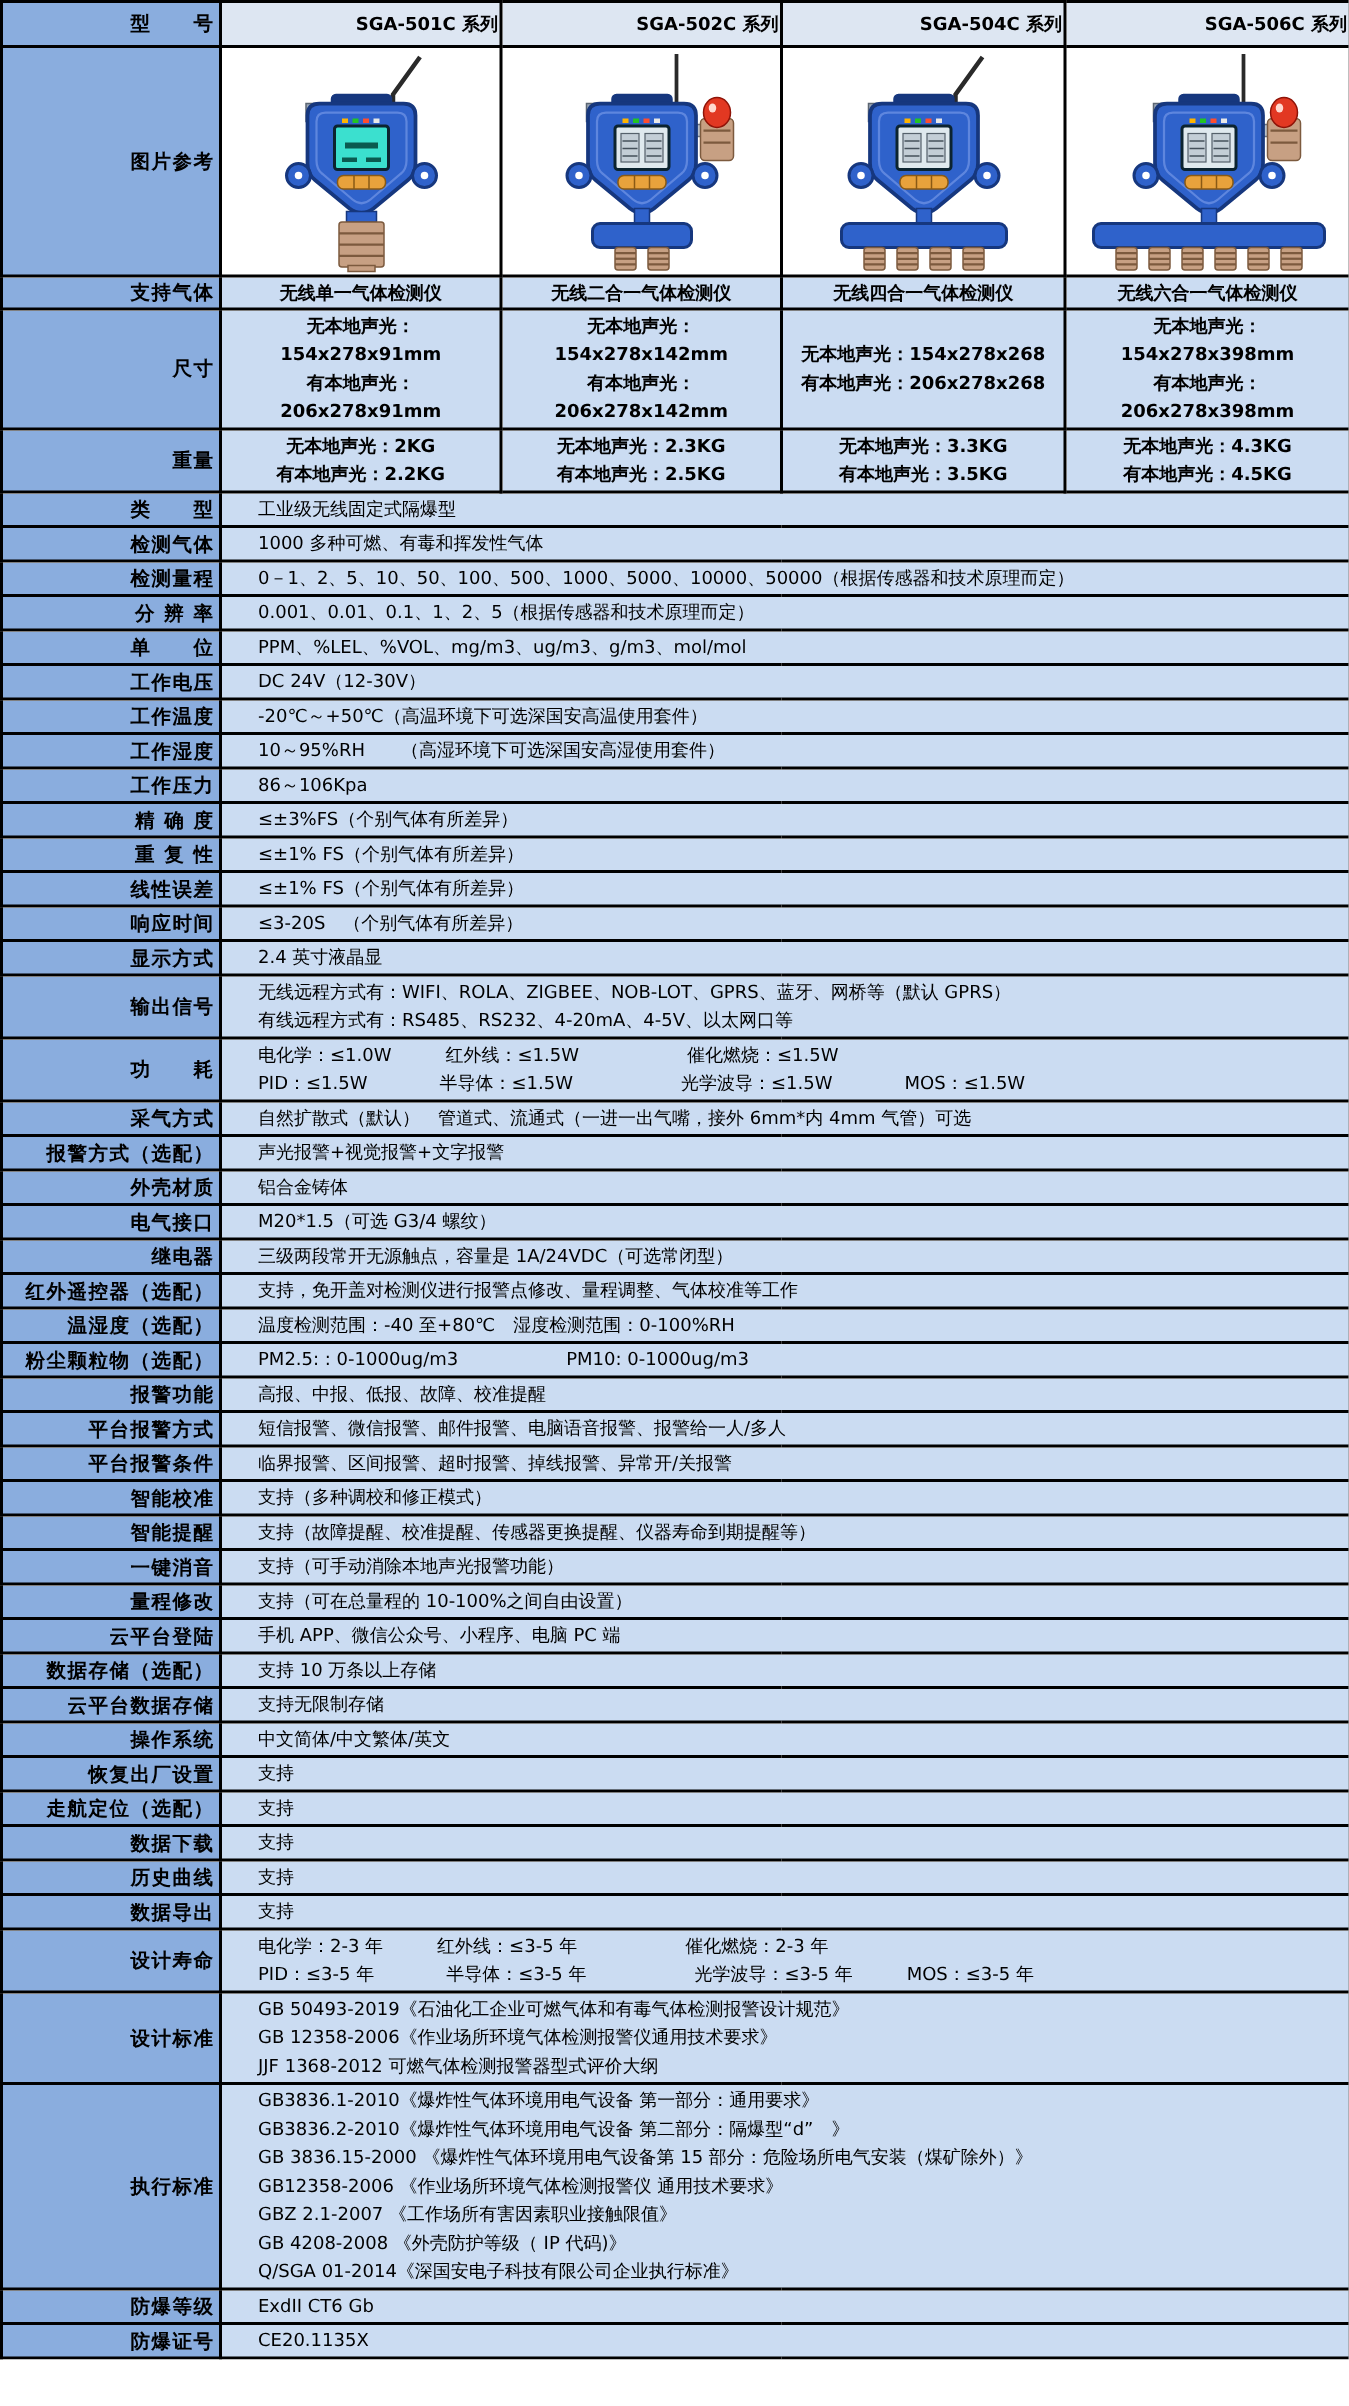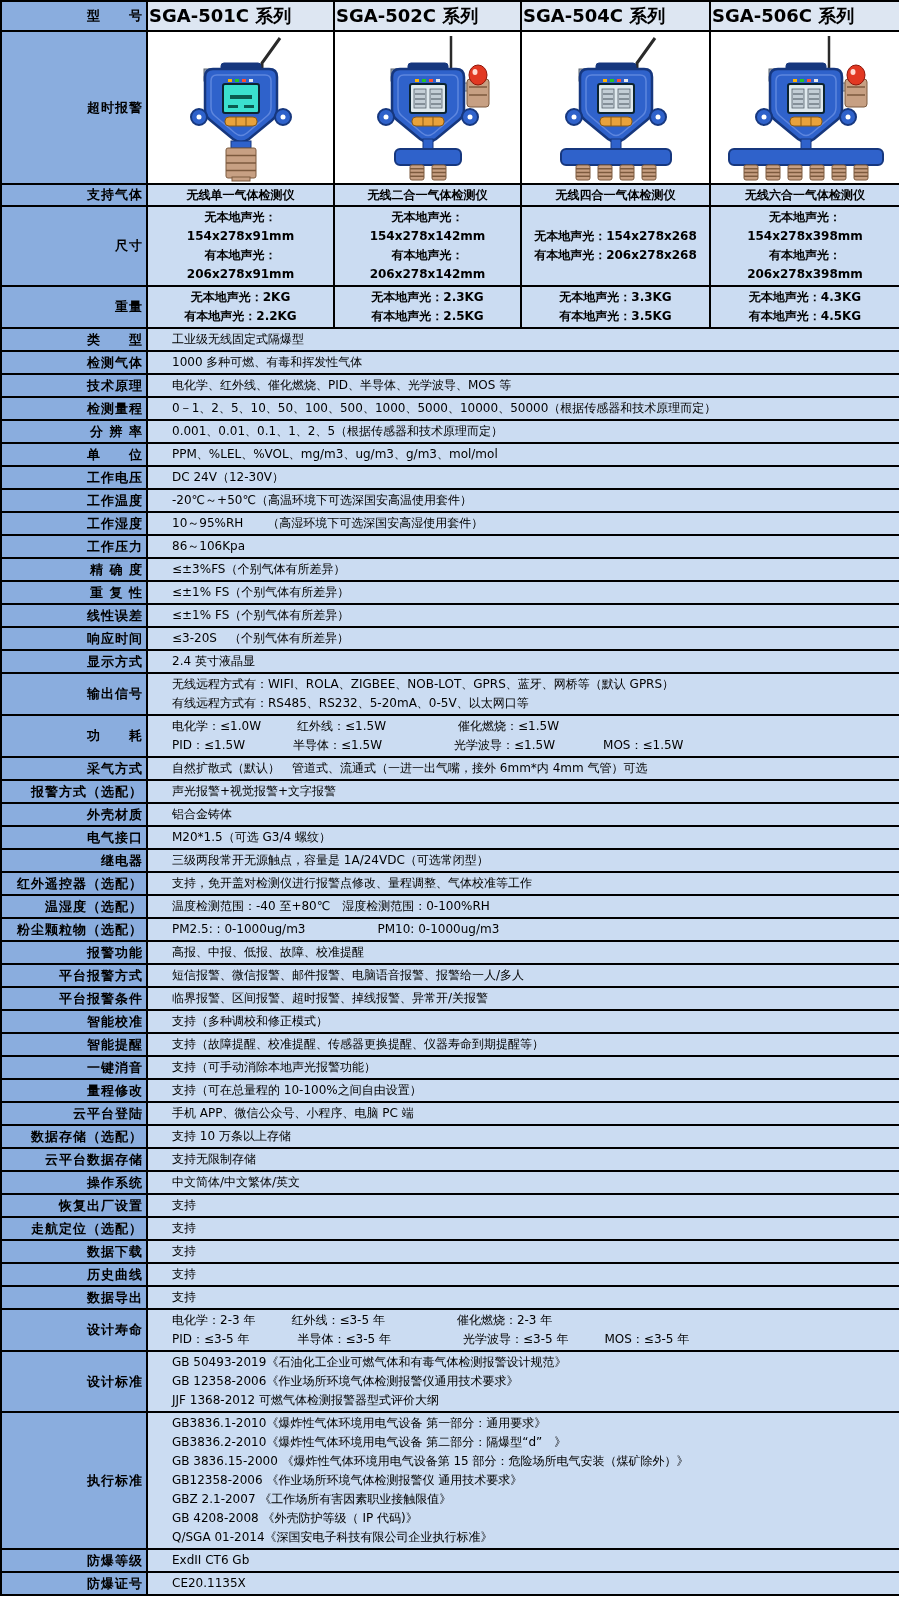--- a/index.html
+++ b/index.html
@@ -1,20 +1,20 @@
 <!DOCTYPE html>
 <html style="--border: #000000; --label-bg: #8aadde; --value-bg: #cbdcf2; --model-bg: #dde6f2; --image-bg: #ffffff; --text: #000000;"><head>
 <meta charset="utf-8">
 <style>
   html,body{margin:0;padding:0;background:#fff;}
   body{width:899px;font-family:"DejaVu Sans","Liberation Sans",sans-serif;color:var(--text,#000);}
   table{border-collapse:collapse;table-layout:fixed;width:899px;}
   td{border:2px solid var(--border,#000);overflow:hidden;vertical-align:middle;}
   .label-cell{background:var(--label-bg);font-weight:bold;text-align:right;font-size:13px;padding:1px 3px;letter-spacing:1px;}
-  .model-cell{background:var(--model-bg);font-weight:bold;text-align:left;font-size:18px;height:26px;}
+  .model-cell{background:var(--model-bg);font-weight:bold;text-align:right;font-size:12px;height:26px;}
   .image-cell{background:var(--image-bg);height:151px;text-align:center;vertical-align:middle;padding:0;}
   .center-cell{background:var(--value-bg);text-align:center;font-weight:bold;font-size:12px;padding:1px 6px;}
   .value-cell{background:var(--value-bg);font-size:12px;padding:1px 24px;text-align:left;}
   .cell-line{line-height:19px;white-space:pre-wrap;}
   .center-cell .cell-line{line-height:19px;}
   svg{display:block;margin:0 auto;}
 </style>
 </head>
 <body>
 
@@ -28,21 +28,21 @@
   </colgroup>
   <tbody id="spec-body">
       <tr>
         <td class="label-cell">型　　号</td>
         <td class="model-cell">SGA-501C 系列</td>
         <td class="model-cell">SGA-502C 系列</td>
         <td class="model-cell">SGA-504C 系列</td>
         <td class="model-cell">SGA-506C 系列</td>
       </tr>
       <tr>
-        <td class="label-cell">超时报警</td>
+        <td class="label-cell">图片参考</td>
         <td class="image-cell">
           <svg width="185" height="149" viewBox="0 0 185 149" xmlns="http://www.w3.org/2000/svg">
             <g>
               <path d="M114,58 L114,30 L132,5" stroke="#2a2a2a" stroke-width="3" fill="none"></path>
               <rect x="110" y="50" width="9" height="12" fill="#9aa7b8" stroke="#5c6672"></rect>
             </g>
             <g>
               <rect x="73" y="30" width="40" height="10" rx="3" fill="#16377e" stroke="#16377e"></rect>
               <rect x="56" y="36" width="10" height="12" fill="#9aa7b8" stroke="#5c6672"></rect>
               <path d="M65,36 L121,36 Q129,36 129,44 L129,76 Q129,83 124,87 L101,106 Q93,112 85,106 L62,87 Q57,83 57,76 L57,44 Q57,36 65,36 Z" fill="#2f62cb" stroke="#16377e" stroke-width="2.5"></path>
@@ -353,26 +353,20 @@
           <div class="cell-line">工业级无线固定式隔爆型</div>
         </td>
       </tr>
       <tr>
         <td class="label-cell">检测气体</td>
         <td class="value-cell" colspan="4">
           <div class="cell-line">1000 多种可燃、有毒和挥发性气体</div>
         </td>
       </tr>
       <tr>
-        <td class="label-cell">技术原理</td>
-        <td class="value-cell" colspan="4">
-          <div class="cell-line">电化学、红外线、催化燃烧、PID、半导体、光学波导、MOS 等</div>
-        </td>
-      </tr>
-      <tr>
         <td class="label-cell">检测量程</td>
         <td class="value-cell" colspan="4">
           <div class="cell-line">0－1、2、5、10、50、100、500、1000、5000、10000、50000（根据传感器和技术原理而定）</div>
         </td>
       </tr>
       <tr>
         <td class="label-cell">分 辨 率</td>
         <td class="value-cell" colspan="4">
           <div class="cell-line">0.001、0.01、0.1、1、2、5（根据传感器和技术原理而定）</div>
         </td>
@@ -434,21 +428,21 @@
       <tr>
         <td class="label-cell">显示方式</td>
         <td class="value-cell" colspan="4">
           <div class="cell-line">2.4 英寸液晶显</div>
         </td>
       </tr>
       <tr>
         <td class="label-cell">输出信号</td>
         <td class="value-cell" colspan="4">
           <div class="cell-line">无线远程方式有：WIFI、ROLA、ZIGBEE、NOB-LOT、GPRS、蓝牙、网桥等（默认 GPRS）</div>
-          <div class="cell-line">有线远程方式有：RS485、RS232、5-20mA、0-5V、以太网口等</div>
+          <div class="cell-line">有线远程方式有：RS485、RS232、4-20mA、4-5V、以太网口等</div>
         </td>
       </tr>
       <tr>
         <td class="label-cell">功　　耗</td>
         <td class="value-cell" colspan="4">
           <div class="cell-line">电化学：≤1.0W　　　红外线：≤1.5W　　　　　　催化燃烧：≤1.5W</div>
           <div class="cell-line">PID：≤1.5W　　　　半导体：≤1.5W　　　　　　光学波导：≤1.5W　　　　MOS：≤1.5W</div>
         </td>
       </tr>
       <tr>

